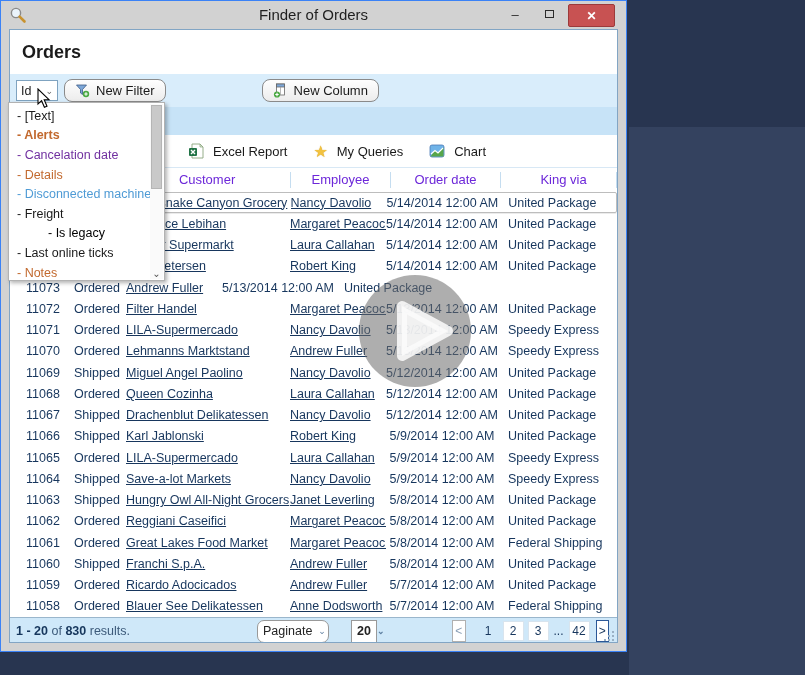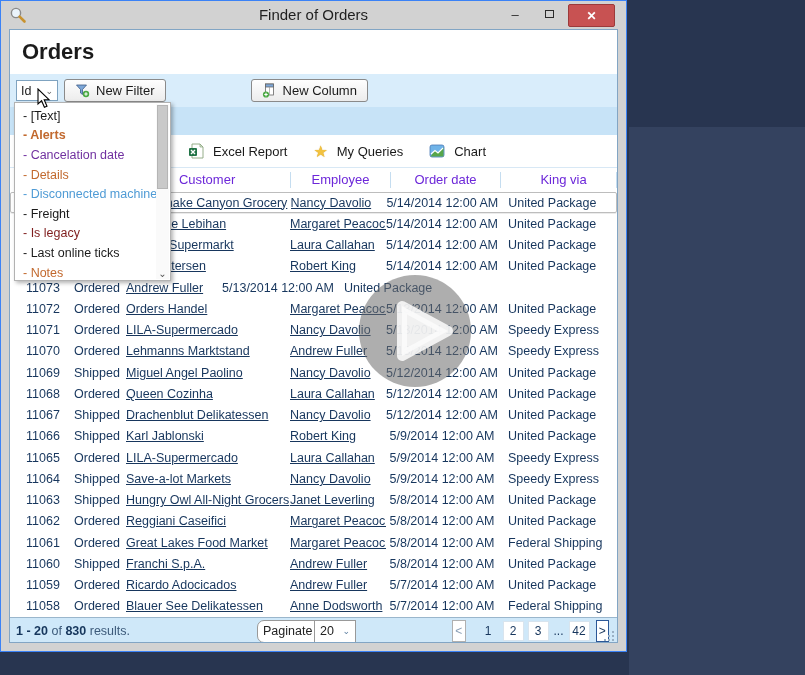--- a/index.html
+++ b/index.html
@@ -20,31 +20,31 @@
   .btn-max { left:531px; width:34px; }
   .btn-max .maxbox { width:9px; height:8px; border:1px solid #2b2b2b; background:transparent; }
   .btn-close { left:567px; top:3px; width:47px; height:23px; background:#c85252; border:1px solid #9c3a3a;
                border-radius:2px; color:#fff; font-size:12px; font-weight:bold; }
 
   .win-content { position:absolute; left:8px; top:28px; right:8px; bottom:8px;
                  background:#ffffff; border:1px solid #82a5c4; overflow:hidden; }
 
   
   .orders-header { height:44px; display:flex; align-items:center; padding-left:12px;
-                   font-size:22px; font-weight:bold; color:#1b1b1b; background:#fff; }
+                   font-size:18px; font-weight:bold; color:#1b1b1b; background:#fff; }
   .band1 { height:33px; background:#d9edfb; display:flex; align-items:center; padding-left:6px; }
   .band2 { height:28px; background:#c7e3f7; }
 
   .field-combo { width:42px; height:21px; background:#fff; border:1px solid #7fa3c0;
                  display:flex; align-items:center; font-size:12.5px; color:#222; padding:0 4px;
                  justify-content:space-between; margin-right:6px; }
   .combo-chevron { font-size:9px; color:#666; }
   .tool-btn { height:23px; display:flex; align-items:center; gap:6px; padding:0 10px;
-              background:linear-gradient(#fefefe,#ececec); border:1px solid #8a8a8a; border-radius:3px;
-              font-size:13px; color:#1a1a1a; margin-right:1px; }
+              background:linear-gradient(#fefefe,#ececec); border:1px solid #8a8a8a; border-radius:8px;
+              font-size:13px; color:#1a1a1a; margin-right:12px; }
   .tool-btn + .tool-btn { margin-left:84px; }
 
   
   .toolbar2 { height:32px; background:#fff; display:flex; align-items:center; font-size:13px; color:#1a1a1a; }
   .toolbar2 .tb-item { display:flex; align-items:center; gap:9px; margin-right:26px; }
   .toolbar2 .tb-first { margin-left:178px; }
   .star-glyph { font-size:16px; color:#f2c240; text-shadow:0 0 1px #c8951d; }
 
   
   .grid-header { height:25px; border-top:1px solid #d8e8f5; display:flex; align-items:center;
@@ -66,35 +66,35 @@
 
   
   .footer { height:27px; background:#cfe8f9; border-top:1px solid #9ab6cc; display:flex;
             align-items:center; font-size:12.5px; color:#16365c; position:relative; }
   .results { margin-left:6px; }
   .results b { font-weight:bold; }
   .results .dim { color:#3c5a7a; }
   .select-box { height:23px; background:#fff; border:1px solid #999; display:flex; align-items:center;
                 justify-content:space-between; padding:0 5px; color:#222; }
   .sel-paginate { position:absolute; left:247px; width:72px;border-radius:7px; }
-  .sel-size { position:absolute; left:304px; width:42px; }
+  .sel-size { position:absolute; left:341px; width:26px;font-weight:bold; }
   .sel-chevron { font-size:9px; color:#5c7ea0; margin-left:6px; }
   .pager { position:absolute; left:442px; right:8px; display:flex; align-items:center; gap:4px; }
   .pg-btn { width:22px; height:22px; background:#fff; border:1px solid #b0b0b0; display:flex;
             align-items:center; justify-content:center; font-size:12px; color:#17365d; }
   .pg-prev { color:#8aa0b8; margin-right:8px; }
   .pg-next { border:1px solid #2b5797; margin-left:2px; }
   .pg-page { width:21px; height:20px; background:#fff; border:1px solid #d8e4ee; display:flex;
              align-items:center; justify-content:center; font-size:12px; color:#17365d; }
   .pg-current { background:transparent; border:none; }
   .pg-ellipsis { background:transparent; border:none; width:12px; }
   .resize-grip { position:absolute; right:2px; bottom:2px; width:12px; height:12px; }
 
   
-  .field-dropdown { position:absolute; left:14px; top:102px; width:157px; height:179px;
+  .field-dropdown { position:absolute; left:8px; top:102px; width:157px; height:179px;
                     background:#fff; border:1px solid #b2b2b2; box-shadow:2px 2px 4px rgba(0,0,0,.3);
                     z-index:50; padding-top:3px; }
   .dd-item { height:19.6px; display:flex; align-items:center; padding-left:8px;
              font-size:12.5px; white-space:nowrap; }
   .dd-scroll { position:absolute; right:1px; top:1px; bottom:1px; width:13px; background:#fafafa; }
   .dd-thumb { position:absolute; top:1px; left:1px; right:1px; height:84px; background:#c9c9c9;
               border:1px solid #b5b5b5; }
   .dd-down { position:absolute; bottom:0; left:0; right:0; text-align:center; font-size:10px; color:#555; }
 
   
@@ -221,21 +221,21 @@
         <div class="grid-row">
     <div class="cell col-id">11073</div>
     <div class="cell col-status">Ordered</div>
     <div class="cell col-employee link">Andrew Fuller</div>
     <div class="cell col-date">5/13/2014 12:00 AM</div>
     <div class="cell col-ship">United Package</div>
   </div>
         <div class="grid-row">
     <div class="cell col-id">11072</div>
     <div class="cell col-status">Ordered</div>
-    <div class="cell col-customer link">Orders Handel</div>
+    <div class="cell col-customer link">Filter Handel</div>
     <div class="cell col-employee link">Margaret Peacock</div>
     <div class="cell col-date">5/13/2014 12:00 AM</div>
     <div class="cell col-ship">United Package</div>
   </div>
         <div class="grid-row">
     <div class="cell col-id">11071</div>
     <div class="cell col-status">Ordered</div>
     <div class="cell col-customer link">LILA-Supermercado</div>
     <div class="cell col-employee link">Nancy Davolio</div>
     <div class="cell col-date">5/13/2014 12:00 AM</div>
@@ -388,21 +388,21 @@
   </div>
 </div>
 
 <div class="field-dropdown" id="field-dropdown">
   <div class="dd-item" style="color: rgb(26, 26, 26);">- [Text]</div>
     <div class="dd-item" style="color: rgb(194, 105, 46); font-weight: bold;">- Alerts</div>
     <div class="dd-item" style="color: rgb(112, 48, 160);">- Cancelation date</div>
     <div class="dd-item" style="color: rgb(194, 105, 46);">- Details</div>
     <div class="dd-item" style="color: rgb(79, 155, 213);">- Disconnected machine</div>
     <div class="dd-item" style="color: rgb(26, 26, 26);">- Freight</div>
-    <div class="dd-item" style="color: #7f1d1d;">- Is legacy</div>
+    <div class="dd-item" style="color: #000000; margin-left: 31px;">- Is legacy</div>
     <div class="dd-item" style="color: rgb(26, 26, 26);">- Last online ticks</div>
     <div class="dd-item" style="color: rgb(194, 105, 46);">- Notes</div>
     <div class="dd-scroll">
     <div class="dd-thumb"></div>
     <div class="dd-down">⌄</div>
   </div>
 </div>
 
 <svg class="play-overlay" viewBox="0 0 114 114">
   <circle cx="57" cy="57" r="56" fill="rgba(108,108,108,0.55)"></circle>

